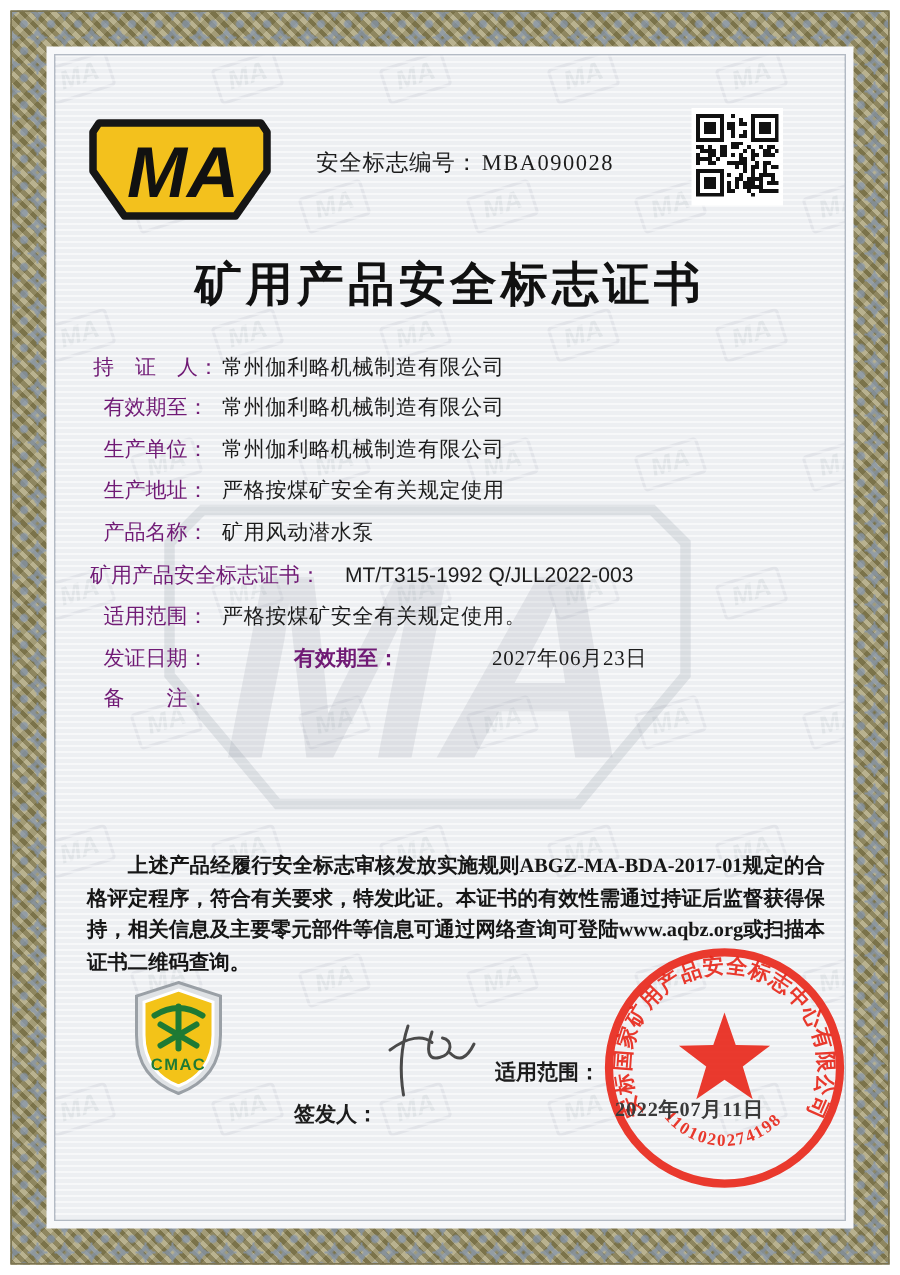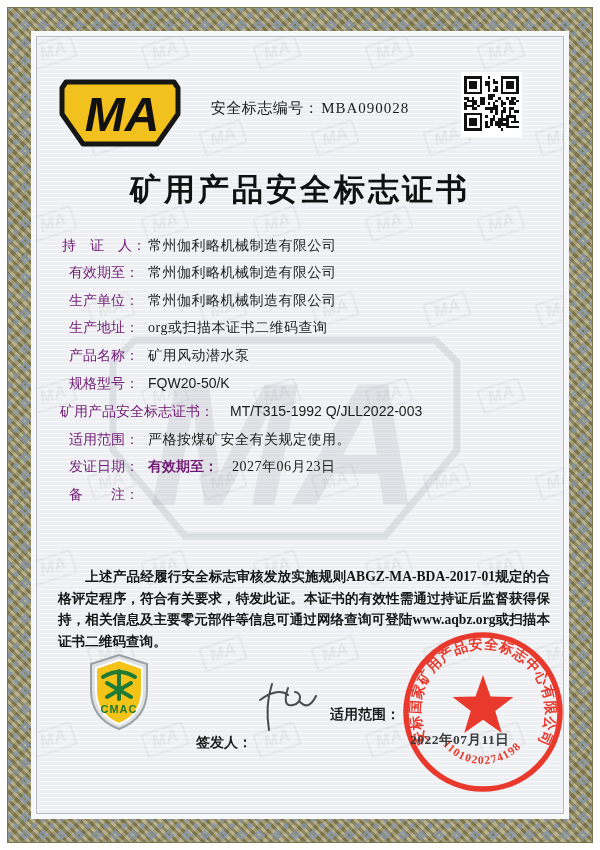--- a/index.html
+++ b/index.html
@@ -43,21 +43,21 @@
   .certno .lab{letter-spacing:.5px;}
   .certno .val{margin-left:2px;letter-spacing:1px;}
   .title{left:0;right:0;top:169px;text-align:center;font-size:31px;font-weight:bold;letter-spacing:3px;color:#111;}
   .qrbox{left:461px;top:72px;background:#fff;padding:4px 3px 6px 3px;line-height:0;}
   .fields{left:60px;right:48px;top:239px;font-size:14px;}
   .row{display:flex;align-items:baseline;line-height:14px;margin-bottom:13.4px;}
   .row .label{width:88px;flex:none;color:#701a75;text-align:center;}
   .row .value{font-weight:normal;letter-spacing:.5px;}
   .row.wide .label{width:auto;margin-right:16px;}
   .value.sans{font-family:"Liberation Sans", sans-serif;letter-spacing:0;}
-  .row.dates{margin-top:5px;}
+  .row.dates{margin-top:5px;gap:48px;}
   .row.dates .value.first{width:158px;font-weight:bold;}
   .row.dates .label.second{width:auto;margin-right:14px;font-weight:bold;}
   .row.remark{margin-top:2px;}
   .statement{
     left:58px;right:50px;top:566px;font-size:13.6px;font-weight:bold;
     line-height:21.6px;text-indent:2em;text-align:justify;color:#161616;
   }
   .signer{left:196px;top:734px;font-size:14px;font-weight:bold;}
   .dept{left:330px;top:706px;font-size:14px;font-weight:bold;}
   .sig{left:250px;top:678px;line-height:0;}
@@ -274,29 +274,25 @@
   <div class="row">
     <span class="label">有效期至：</span>
     <span class="value">常州伽利略机械制造有限公司</span>
   </div>
   <div class="row">
     <span class="label">生产单位：</span>
     <span class="value">常州伽利略机械制造有限公司</span>
   </div>
   <div class="row">
     <span class="label">生产地址：</span>
-    <span class="value">org或扫描本证书二维码查询</span>
+    <span class="value">严格按煤矿安全有关规定使用</span>
   </div>
   <div class="row">
     <span class="label">产品名称：</span>
     <span class="value">矿用风动潜水泵</span>
-  </div>
-  <div class="row">
-    <span class="label">规格型号：</span>
-    <span class="value sans">FQW20-50/K</span>
   </div>
   <div class="row wide">
     <span class="label">矿用产品安全标志证书：</span>
     <span class="value sans">MT/T315-1992 Q/JLL2022-003</span>
   </div>
   <div class="row">
     <span class="label">适用范围：</span>
     <span class="value">严格按煤矿安全有关规定使用。</span>
   </div>
   <div class="row dates">

